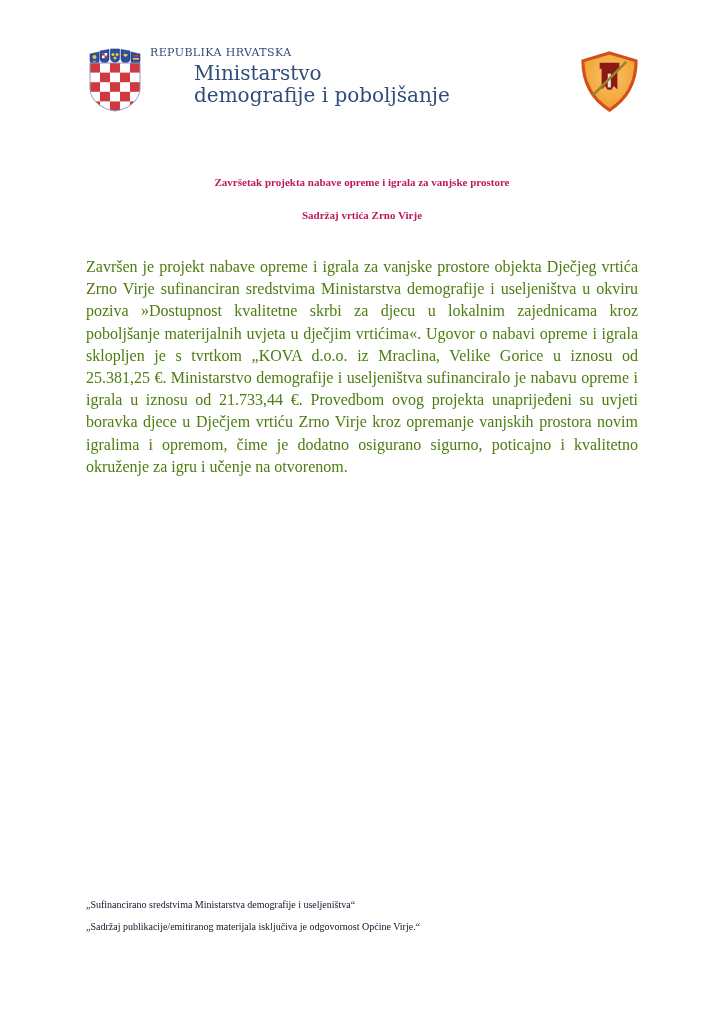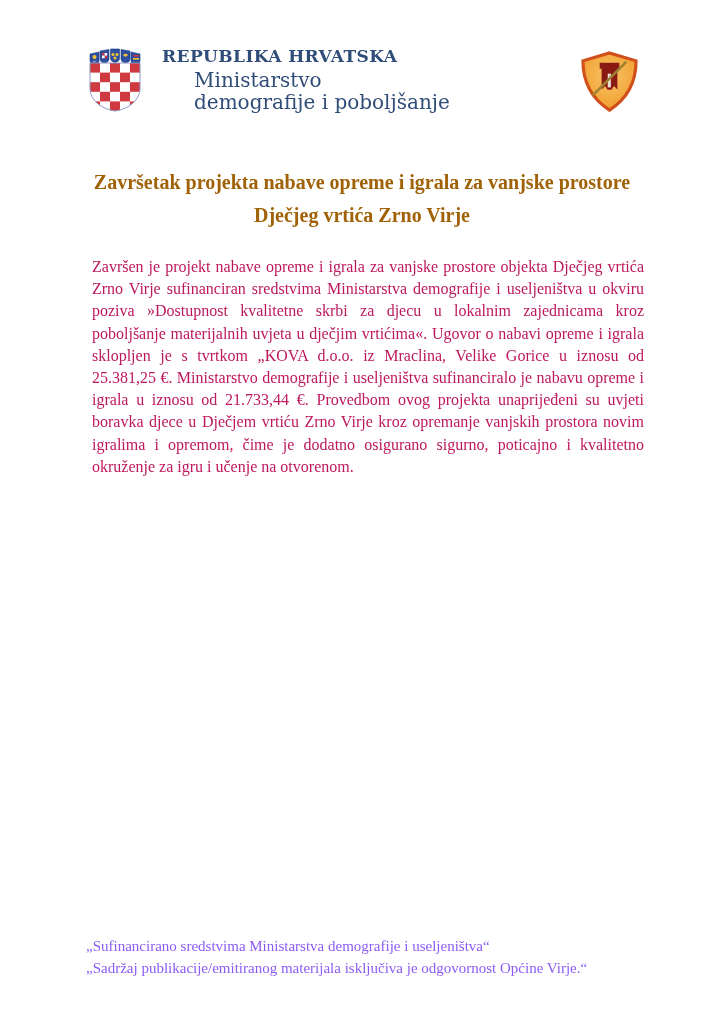--- a/index.html
+++ b/index.html
@@ -15,45 +15,44 @@
 
   
   .header { position: absolute; left: 0; top: 0; width: 724px; height: 130px; }
   .gov-logo { position: absolute; left: 88px; top: 46px; width: 54px; height: 66px; }
   .gov-text {
     position: absolute; left: 150px; top: 46px;
     font-family: "DejaVu Serif", serif;
     color: #2f4d78;
   }
   .gov-republic {
-    font-size: 17px; letter-spacing: 0.4px; font-weight: 700;
+    font-size: 11px; letter-spacing: 0.4px; font-weight: 400;
     margin-bottom: 3px;
-    margin-left: 12px;
   }
   .gov-ministry { font-size: 20px; line-height: 22px; margin-left: 44px; }
   .emblem { position: absolute; left: 578px; top: 50px; width: 63px; height: 63px; }
 
   
   .title {
     position: absolute; left: 86px; top: 166px; width: 552px;
-    text-align: center; font-weight: bold; font-size: 20px;
-    line-height: 33px; color: #a16207;
+    text-align: center; font-weight: bold; font-size: 11px;
+    line-height: 33px; color: #be185d;
   }
 
   
   .body-text {
-    position: absolute; left: 92px; top: 256px; width: 552px;
+    position: absolute; left: 86px; top: 256px; width: 552px;
     font-size: 16px; line-height: 22.2px;
-    text-align: justify; color: #be185d;
+    text-align: justify; color: #4d7c0f;
   }
 
   
   .footer {
-    position: absolute; left: 86px; top: 935px; width: 560px;
-    font-size: 15px; line-height: 22px; color: #8b5cf6;
+    position: absolute; left: 86px; top: 894px; width: 560px;
+    font-size: 10px; line-height: 22px; color: #0f172a;
   }
 </style>
 </head>
 <body>
 
 <div class="page">
 
   <div class="header">
 
     <div class="gov-logo">
@@ -125,21 +124,21 @@
         <path d="M22 13 L42 13 L42 19 L40 19 L40 40 L36.5 36.5 L34 40.5 L30 40.5 L27.5 36.5 L24 40 L24 19 L22 19 Z" fill="#8a1a14"></path>
         <rect x="30.2" y="24" width="3.2" height="14" fill="#e9e0d4"></rect>
 
         <line x1="15" y1="46" x2="49" y2="12" stroke="#9d8030" stroke-width="2.6"></line>
       </svg>
     </div>
   </div>
 
   <div class="title">
     <div>Završetak projekta nabave opreme i igrala za vanjske prostore</div>
-    <div>Dječjeg vrtića Zrno Virje</div>
+    <div>Sadržaj vrtića Zrno Virje</div>
   </div>
 
   <div class="body-text">Završen je projekt nabave opreme i igrala za vanjske prostore objekta Dječjeg vrtića Zrno Virje sufinanciran sredstvima Ministarstva demografije i useljeništva u okviru poziva »Dostupnost kvalitetne skrbi za djecu u lokalnim zajednicama kroz poboljšanje materijalnih uvjeta u dječjim vrtićima«. Ugovor o nabavi opreme i igrala sklopljen je s tvrtkom „KOVA d.o.o. iz Mraclina, Velike Gorice u iznosu od 25.381,25 €. Ministarstvo demografije i useljeništva sufinanciralo je nabavu opreme i igrala u iznosu od 21.733,44 €. Provedbom ovog projekta unaprijeđeni su uvjeti boravka djece u Dječjem vrtiću Zrno Virje kroz opremanje vanjskih prostora novim igralima i opremom, čime je dodatno osigurano sigurno, poticajno i kvalitetno okruženje za igru i učenje na otvorenom.</div>
 
   <div class="footer">
     <div>„Sufinancirano sredstvima Ministarstva demografije i useljeništva“</div>
     <div>„Sadržaj publikacije/emitiranog materijala isključiva je odgovornost Općine Virje.“</div>
   </div>
 
 </div>

